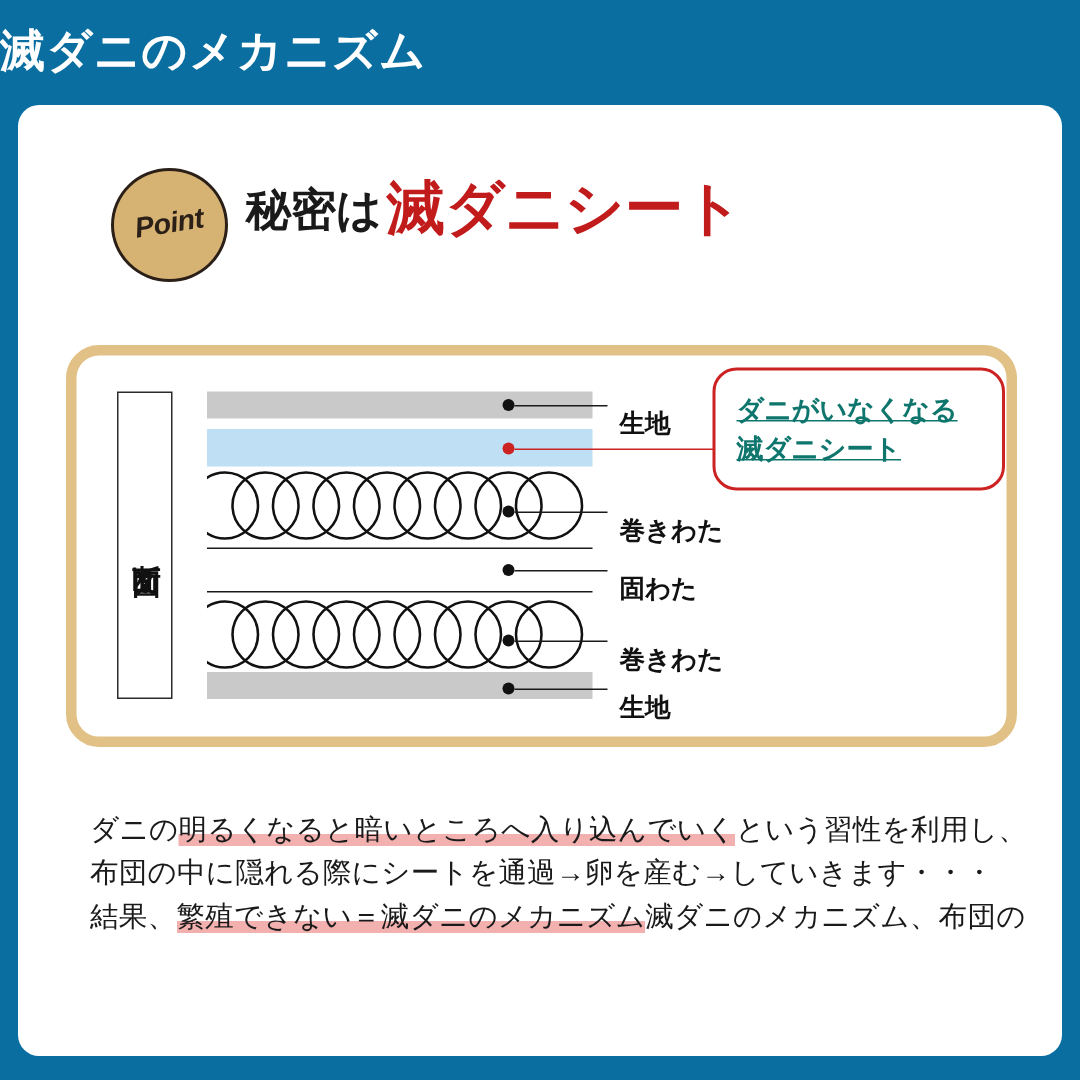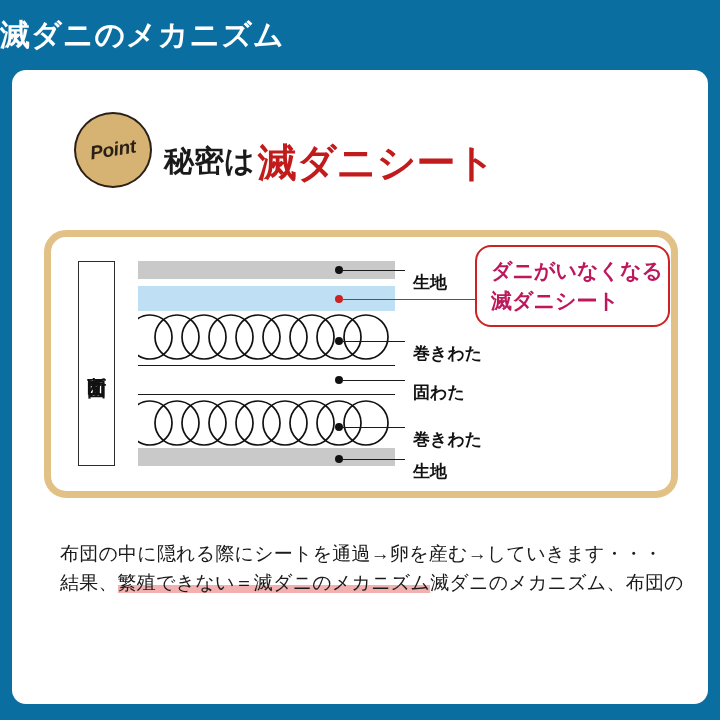--- a/index.html
+++ b/index.html
@@ -69,21 +69,21 @@
     font-style: italic;
     transform: rotate(-9deg);
     letter-spacing: -0.3px;
   }
   #point-headline {
     position: absolute;
     left: 152px;
     top: 12px;
     height: 62px;
     display: flex;
-    align-items: flex-end;
+    align-items: flex-start;
     white-space: nowrap;
   }
   .hl-plain {
     font-size: 30px;
     font-weight: 700;
     color: #1a1a1a;
   }
   #point-keyword {
     position: relative;
     font-size: 39px;
@@ -192,25 +192,26 @@
     height: 82px;
     border: 2.4px solid #cc2222;
     border-radius: 16px;
     background: #ffffff;
     display: flex;
     flex-direction: column;
     justify-content: center;
     padding-left: 14px;
   }
   .callout-line {
-    color: #be185d;
-    font-size: 21px;
+    color: #0f766e;
+    font-size: 18px;
     font-weight: 700;
     line-height: 1.45;
     white-space: nowrap;
+    text-decoration: underline;
   }
 
   
   #body-copy {
     position: absolute;
     left: 48px;
     top: 470px;
     width: 610px;
   }
   .body-line {
@@ -324,20 +325,23 @@
 
     <div id="callout">
       <span class="callout-line">ダニがいなくなる</span>
       <span class="callout-line">滅ダニシート</span>
     </div>
 
   </div>
 
   <div id="body-copy">
 
+    <div class="body-line">
+      <span>ダニの</span><span class="mark">明るくなると暗いところへ入り込んでいく</span><span>という習性を利用し、</span>
+    </div>
 
     <div class="body-line">
       <span>布団の中に隠れる際にシートを通過→卵を産む→していきます・・・</span>
     </div>
 
     <div class="body-line">
       <span>結果、</span><span class="mark">繁殖できない＝滅ダニのメカニズム</span><span>滅ダニのメカニズム、布団の</span>
     </div>
 
 

